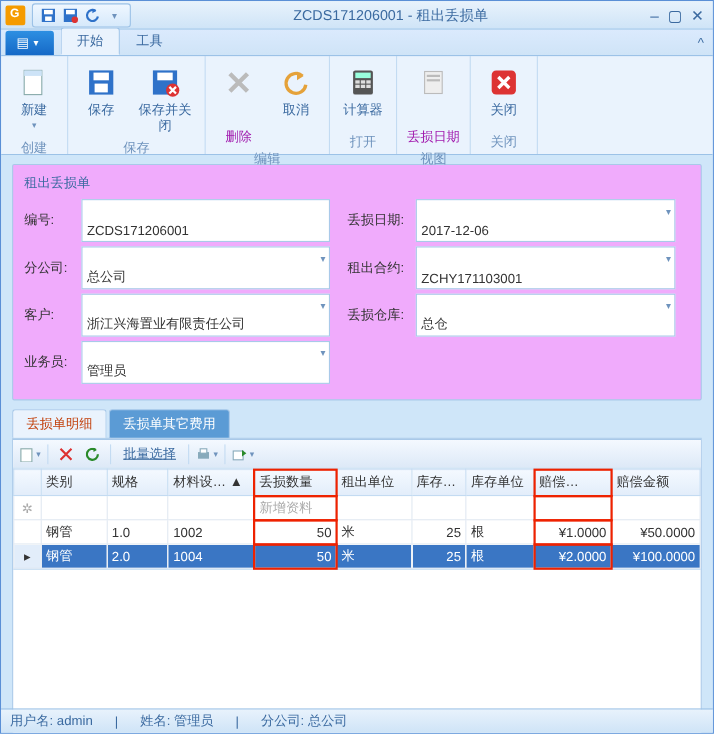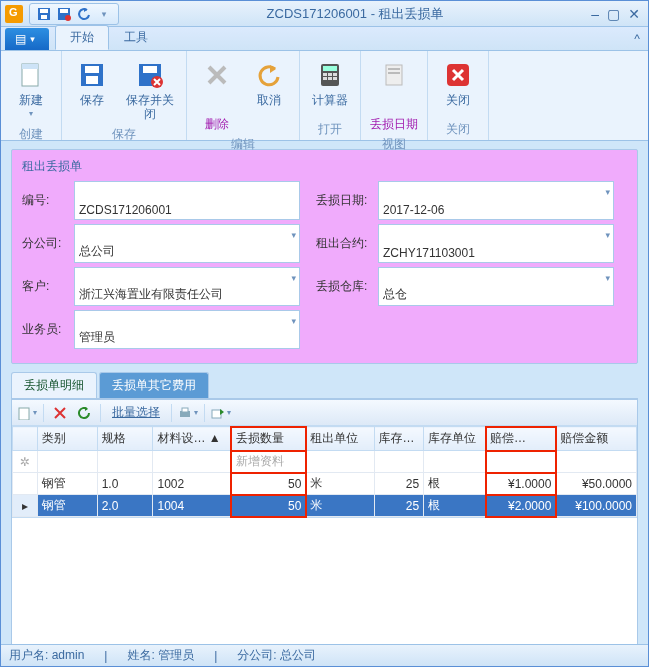--- a/index.html
+++ b/index.html
@@ -81,21 +81,21 @@
   .field .inp {
     height:39px; background:#fff; border:1px solid #a9c9e9;
     padding:2px 18px 2px 4px; position:relative; font-size:12px;
     display:flex; align-items:flex-end;
   }
   .field .inp .dd { position:absolute; right:3px; top:5px; color:#6f93bd; font-size:9px;}
   .w220 { width:226px;} .w230{width:236px;}
   
   .tabstrip { display:flex; background:#cfe6f9; border-bottom:1px solid #a9c9e9;}
   .stab { padding:4px 12px; border:1px solid #a9c9e9; border-bottom:none; margin-right:2px;
-    background:#eaf3fd; color:#14532d; border-radius:3px 3px 0 0;}
+    background:#eaf3fd; color:#c2410c; border-radius:3px 3px 0 0;}
   .stab.inactive { background:#5b9bd5; color:#fff;}
   
   .gridwrap { border:1px solid #a9c9e9; background:#fff;}
   .gridtoolbar {
     height:26px; background:linear-gradient(#f4f9ff,#dde9f7);
     border-bottom:1px solid #c3dbf2; display:flex; align-items:center; padding:0 4px; gap:2px;
   }
   .tbtn { width:22px; height:20px; display:flex; align-items:center; justify-content:center; border:1px solid transparent; border-radius:2px;}
   .tsep { width:1px; height:18px; background:#c3dbf2; margin:0 3px;}
   .tbtn .drop { font-size:8px; color:#6f93bd; margin-left:2px;}

